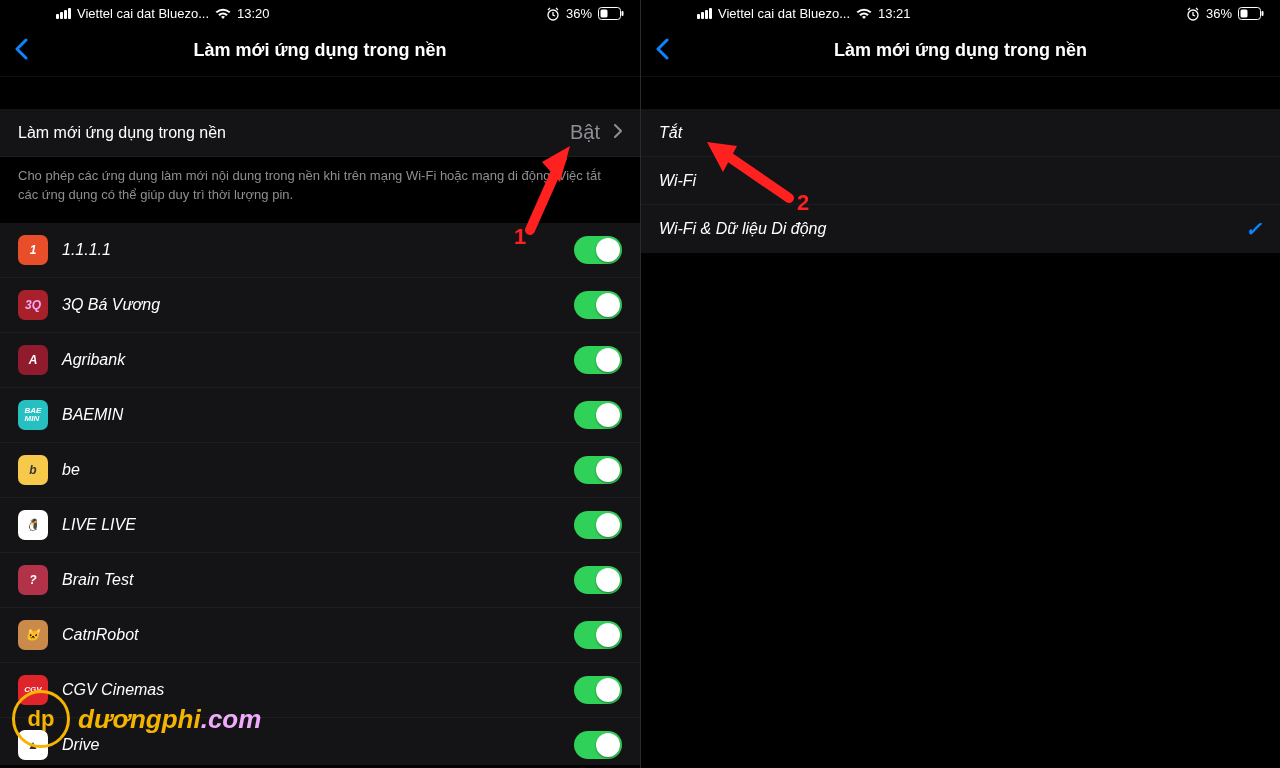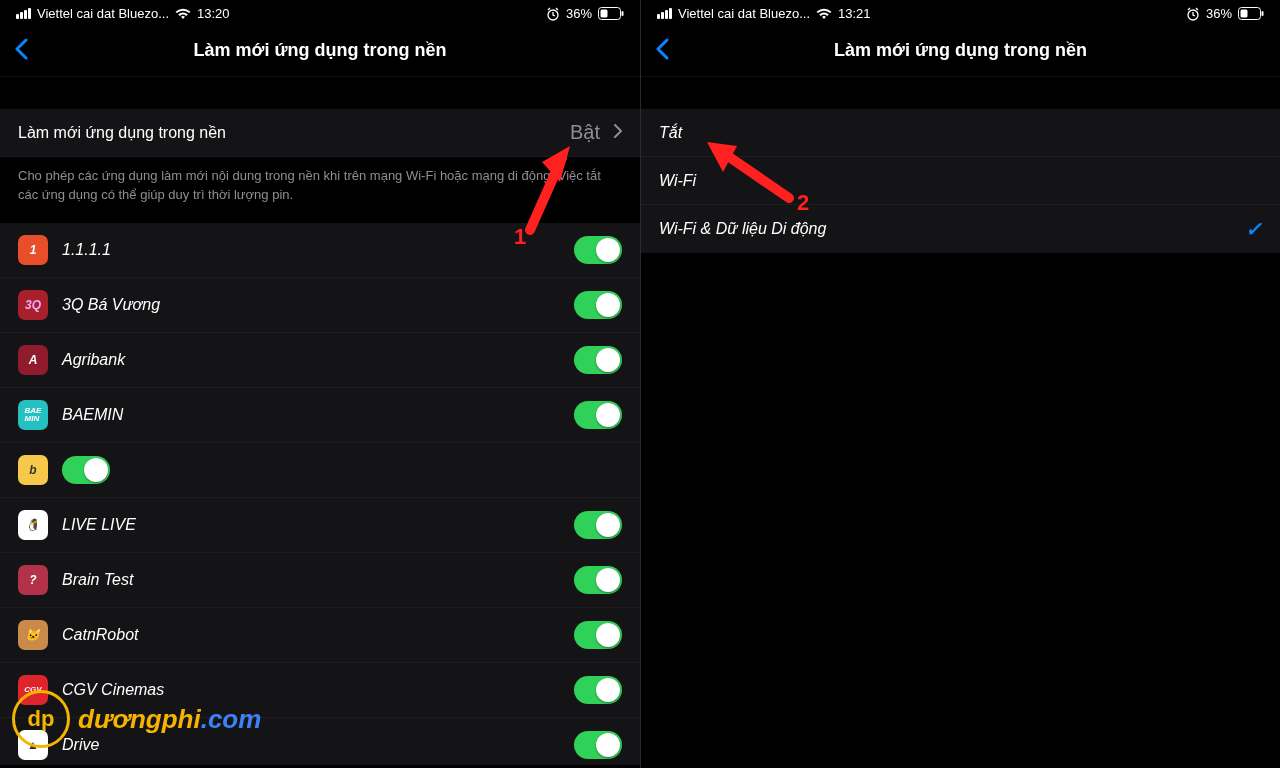--- a/index.html
+++ b/index.html
@@ -33,20 +33,21 @@
   }
   .phone + .phone{border-left:1px solid #2a2a2c;}
   
   .statusbar{
     display:flex;
     justify-content:space-between;
     align-items:center;
     padding:6px 16px 4px 16px;
     font-size:13px;
     font-weight:500;
+    margin-left:40px;
   }
   .sb-left,.sb-right{display:flex;align-items:center;gap:6px;}
   .sig-bars{display:flex;align-items:flex-end;gap:1px;}
   .sig-bars span{width:3px;background:#fff;border-radius:1px;}
   .sig-bars span:nth-child(1){height:5px;}
   .sig-bars span:nth-child(2){height:7px;}
   .sig-bars span:nth-child(3){height:9px;}
   .sig-bars span:nth-child(4){height:11px;}
   .wifi-icon svg,.battery-icon svg,.alarm-icon svg{display:block;}
   
@@ -137,21 +138,21 @@
     z-index:50;
   }
   .wm-logo{
     width:58px;height:58px;border:3px solid var(--brand);border-radius:50%;
     display:flex;align-items:center;justify-content:center;
     font-weight:800;font-size:22px;color:var(--brand);
     background:transparent;
     text-align:center;
   }
   .wm-text{font-size:26px;font-weight:600;font-style:italic;}
-  .wm-text .com{color:#3b82f6;font-style:italic;}
+  .wm-text .com{color:#f0abfc;font-style:italic;}
 </style>
 </head>
 <body>
 
 <div class="phone">
 
   <div class="statusbar">
     <div class="sb-left">
       <span class="sig-bars">
           <span></span>
@@ -227,20 +228,21 @@
           <div class="switch"></div>
         </div>
         <div class="row">
           <div class="app-icon" style="background: rgb(39, 192, 192); color: rgb(255, 255, 255); white-space: pre; font-size: 8px; line-height: 1;">BAE
 MIN</div>
           <span class="label">BAEMIN</span>
           <div class="switch"></div>
         </div>
         <div class="row">
           <div class="app-icon" style="background: rgb(247, 201, 75); color: rgb(51, 51, 51); white-space: pre; font-size: 12px; line-height: 1;">b</div>
+          <span class="label">be</span>
           <div class="switch"></div>
         </div>
         <div class="row">
           <div class="app-icon" style="background: rgb(255, 255, 255); color: rgb(51, 51, 51); white-space: pre; font-size: 12px; line-height: 1;">🐧</div>
           <span class="label">LIVE LIVE</span>
           <div class="switch"></div>
         </div>
         <div class="row">
           <div class="app-icon" style="background: rgb(178, 50, 74); color: rgb(255, 255, 255); white-space: pre; font-size: 12px; line-height: 1;">?</div>
           <span class="label">Brain Test</span>

